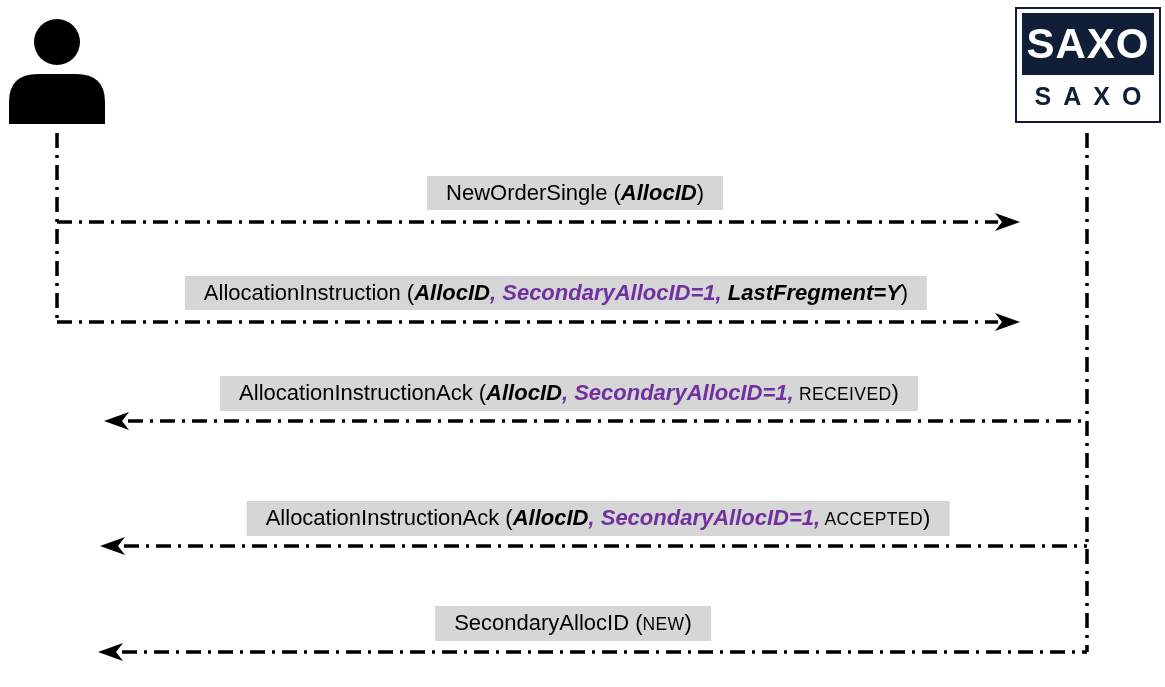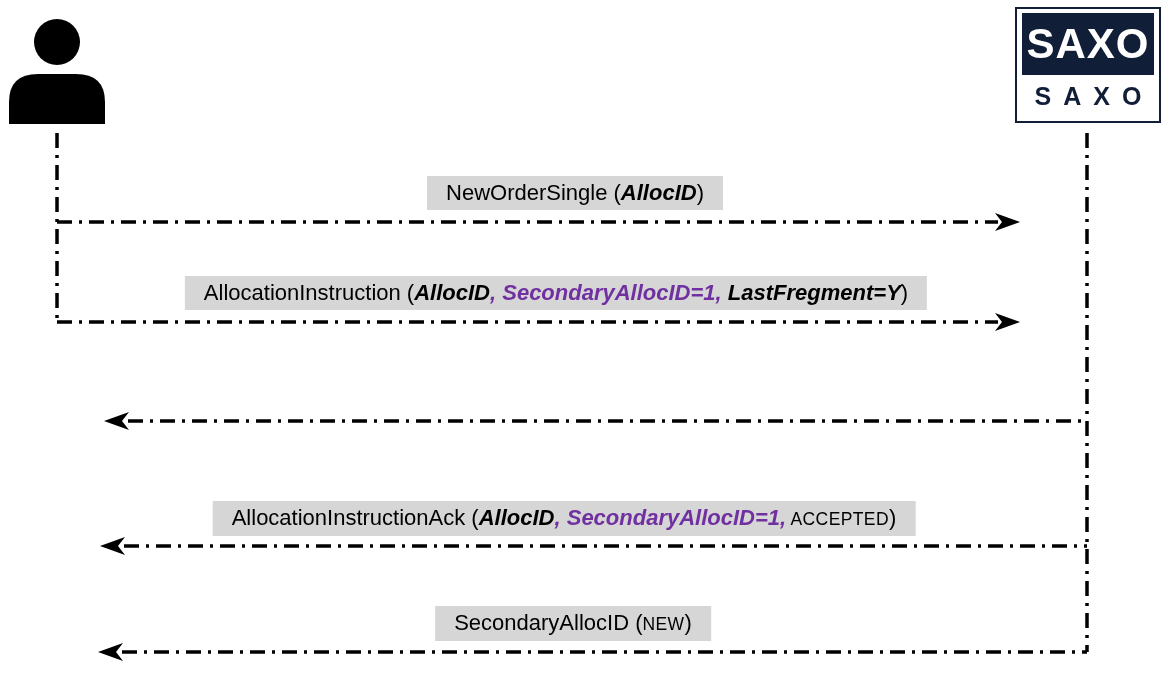--- a/index.html
+++ b/index.html
@@ -79,22 +79,25 @@
   </div>
 
   <div class="label" style="left:575px;top:176px">
     <span>NewOrderSingle (</span><span class="seg-bi">AllocID</span><span>)</span>
   </div>
 
   <div class="label" style="left:556px;top:276px">
     <span>AllocationInstruction (</span><span class="seg-bi">AllocID</span><span class="seg-bip">, SecondaryAllocID=1,</span><span class="seg-bi"> LastFregment=Y</span><span>)</span>
   </div>
 
+  <div class="label" style="left:569px;top:376px">
+    <span>AllocationInstructionAck (</span><span class="seg-bi">AllocID</span><span class="seg-bip">, SecondaryAllocID=1,</span><span class="seg-caps"> RECEIVED</span><span>)</span>
+  </div>
 
-  <div class="label" style="left:564px;top:501px">
+  <div class="label" style="left:598px;top:501px">
     <span>AllocationInstructionAck (</span><span class="seg-bi">AllocID</span><span class="seg-bip">, SecondaryAllocID=1,</span><span class="seg-caps"> ACCEPTED</span><span>)</span>
   </div>
 
   <div class="label" style="left:573px;top:606px">
     <span>SecondaryAllocID (</span><span class="seg-caps">NEW</span><span>)</span>
   </div>
 
 </div>
 
 </body></html>

